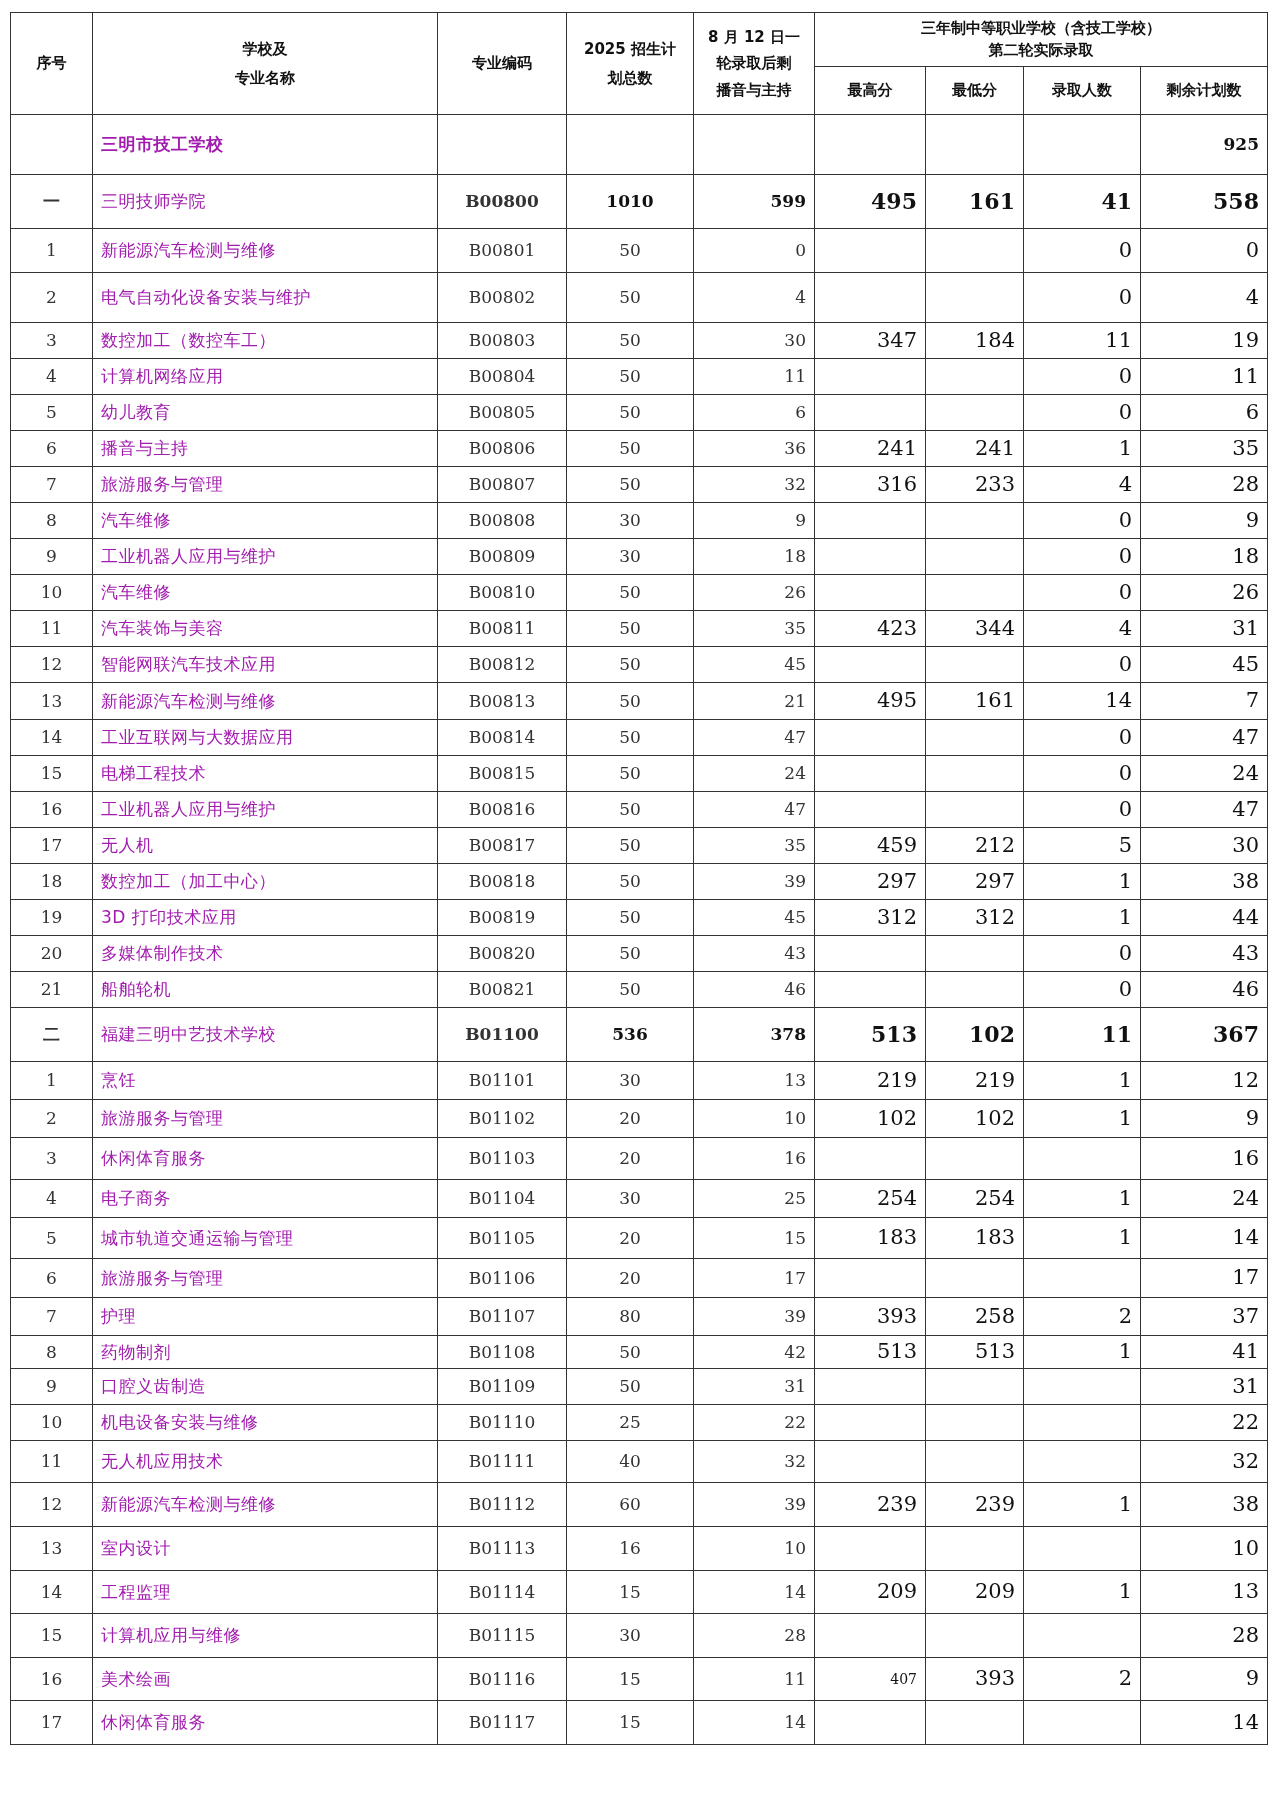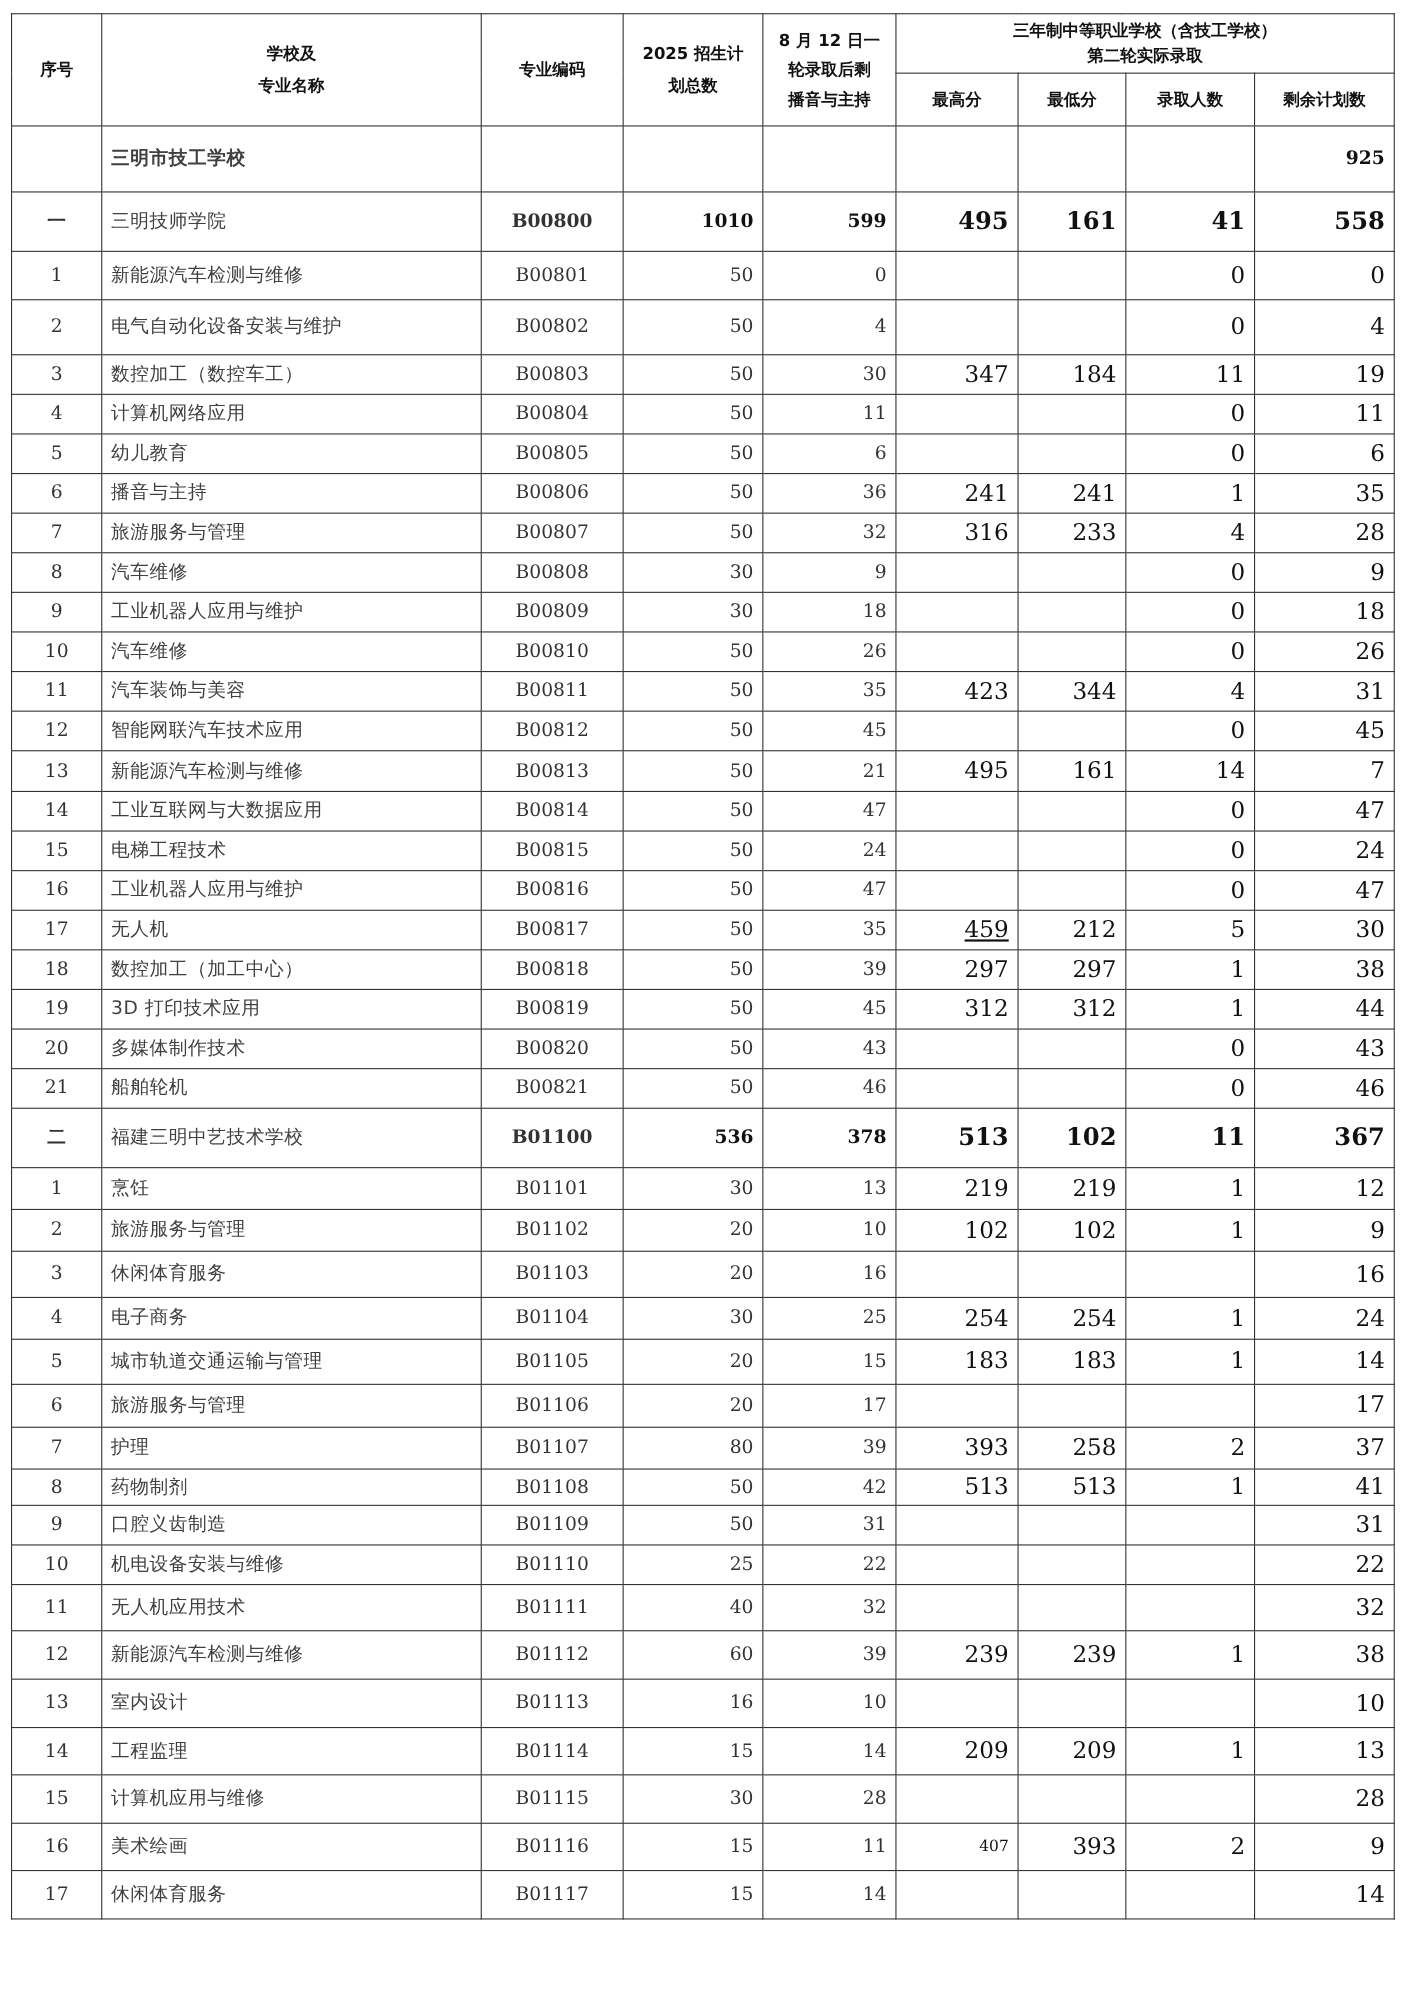--- a/index.html
+++ b/index.html
@@ -13,24 +13,24 @@
   table.admit td, table.admit th {
     border: 1.5px solid #333;
     padding: 0 8px;
     font-size: 17px;
     font-weight: normal;
     line-height: 1.2;
     overflow: hidden;
     white-space: nowrap;
   }
   th { font-family: "DejaVu Sans", "Liberation Sans", sans-serif; font-size: 15px !important; font-weight: bold !important; text-align: center; line-height: 1.9 !important; white-space: normal !important; }
-  .c { text-align: right; }
+  .c { text-align: center; }
   .r { text-align: right; }
   .l { text-align: left; }
-  td.name { font-family: "DejaVu Sans", "Liberation Sans", sans-serif; font-size: 17px; color: #404040; letter-spacing: 0.5px; }
+  td.name { font-family: "DejaVu Sans", "Liberation Sans", sans-serif; font-size: 17px; color: #a21caf; letter-spacing: 0.5px; }
   tr.school td { font-weight: bold; }
   tr.school td.name { font-weight: normal; }
   tr.school td.big { font-size: 22px; }
   tr.school td.mid { font-size: 17px; }
   td.big { font-size: 22px; }
   td.num { font-size: 17px; color: #333; }
   td.seq { text-align: center; color: #333; }
   td.code { text-align: center; color: #333; }
 </style>
 </head>
@@ -275,21 +275,21 @@
         <td class="r big" style="font-size:21px;"></td>
         <td class="r big" style="font-size:21px;">0</td>
         <td class="r big" style="font-size:21px;">47</td>
       </tr>
       <tr style="height: 36px;">
         <td class="seq">17</td>
         <td class="name l">无人机</td>
         <td class="code">B00817</td>
         <td class="c num">50</td>
         <td class="r num">35</td>
-        <td class="r big" style="font-size:21px;text-decoration:underline;">459</td>
+        <td class="r big" style="font-size:21px;">459</td>
         <td class="r big" style="font-size:21px;">212</td>
         <td class="r big" style="font-size:21px;">5</td>
         <td class="r big" style="font-size:21px;">30</td>
       </tr>
       <tr style="height: 36px;">
         <td class="seq">18</td>
         <td class="name l">数控加工（加工中心）</td>
         <td class="code">B00818</td>
         <td class="c num">50</td>
         <td class="r num">39</td>

